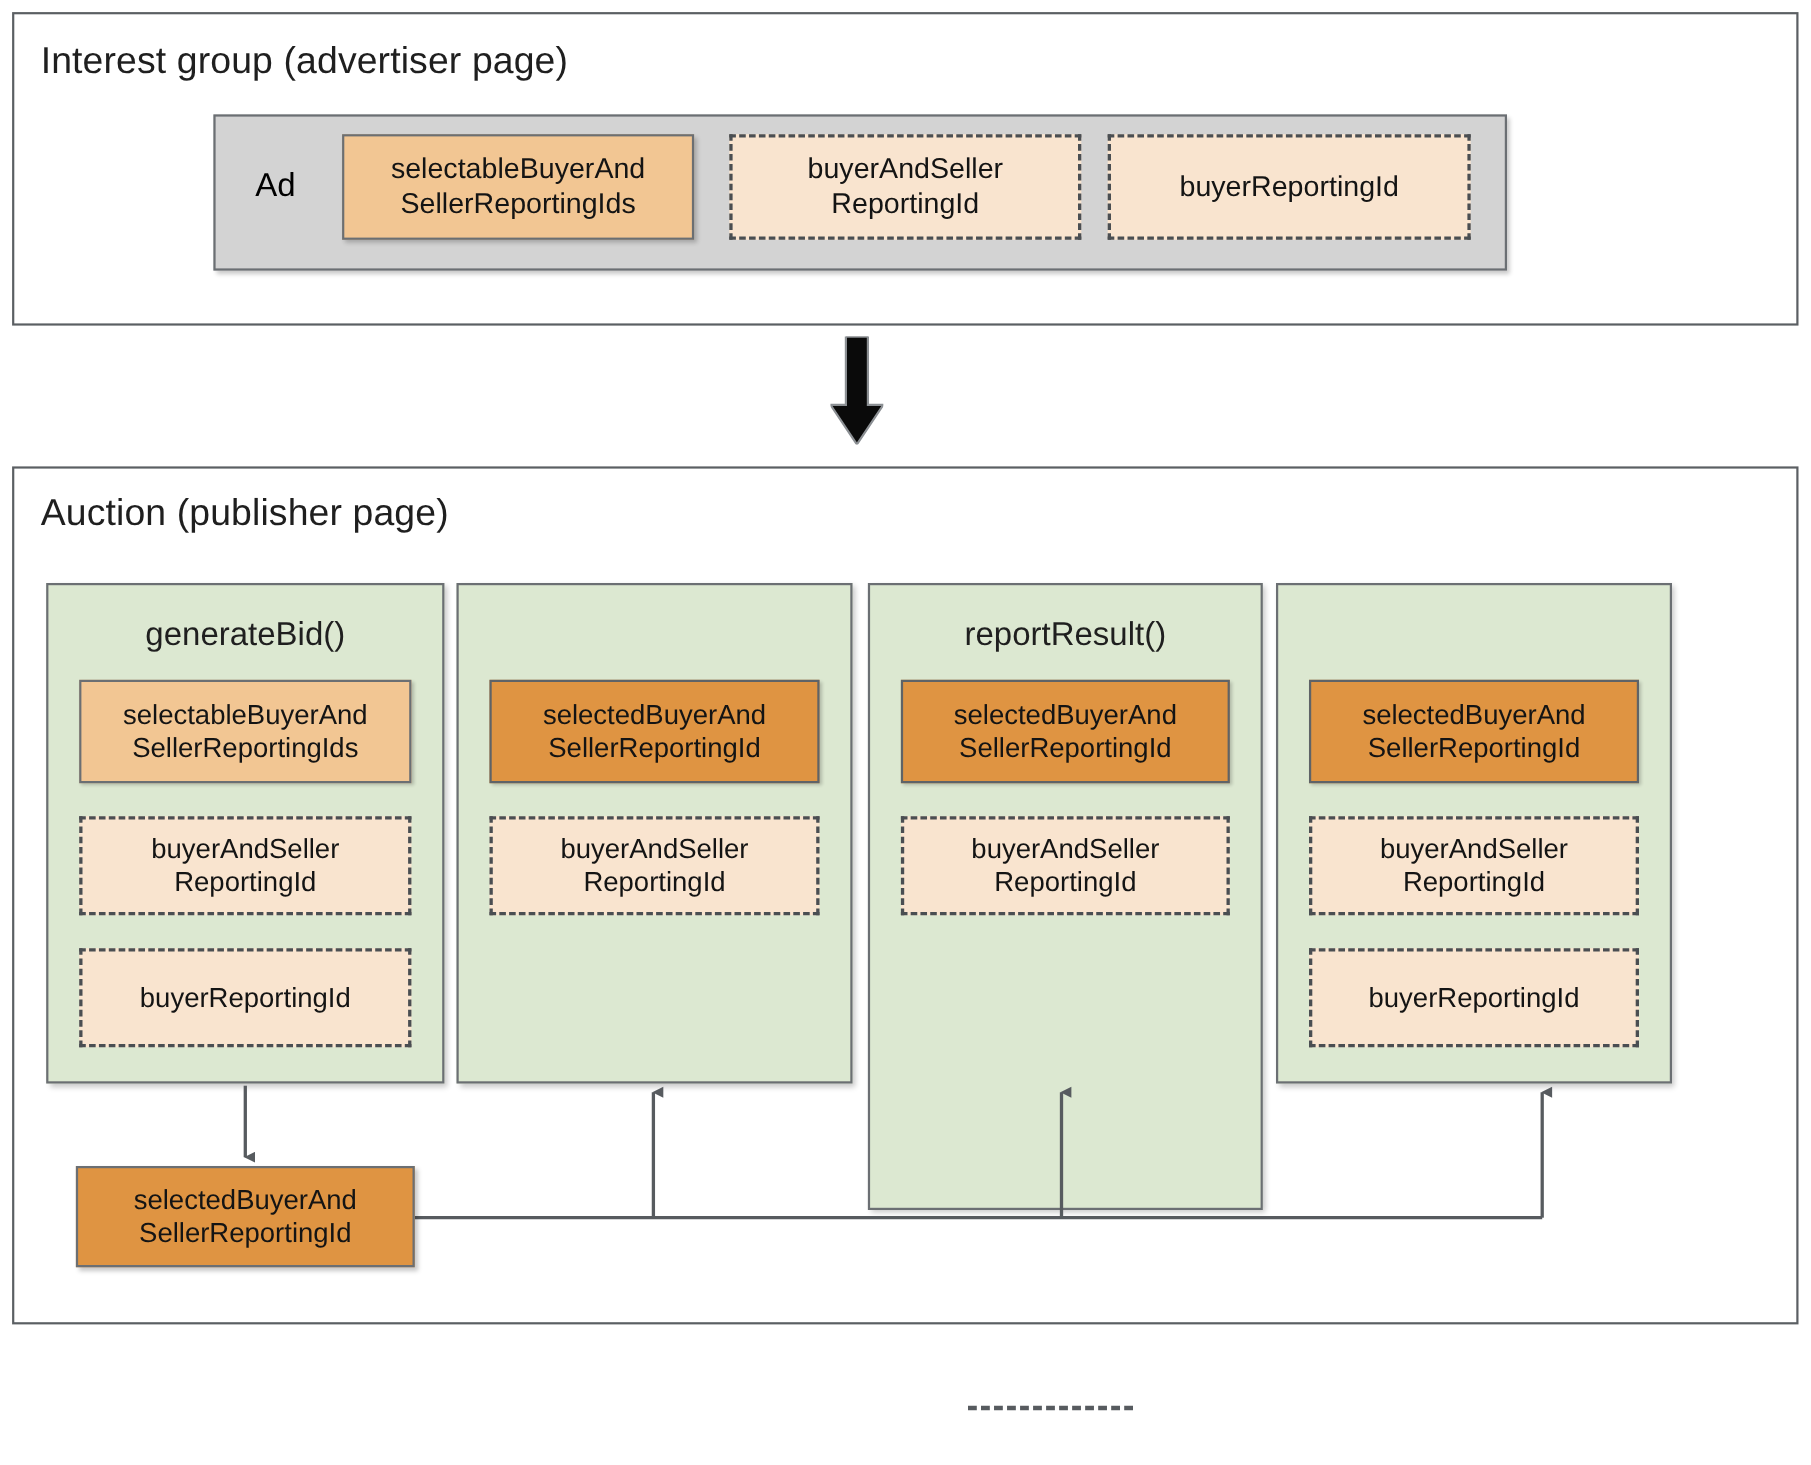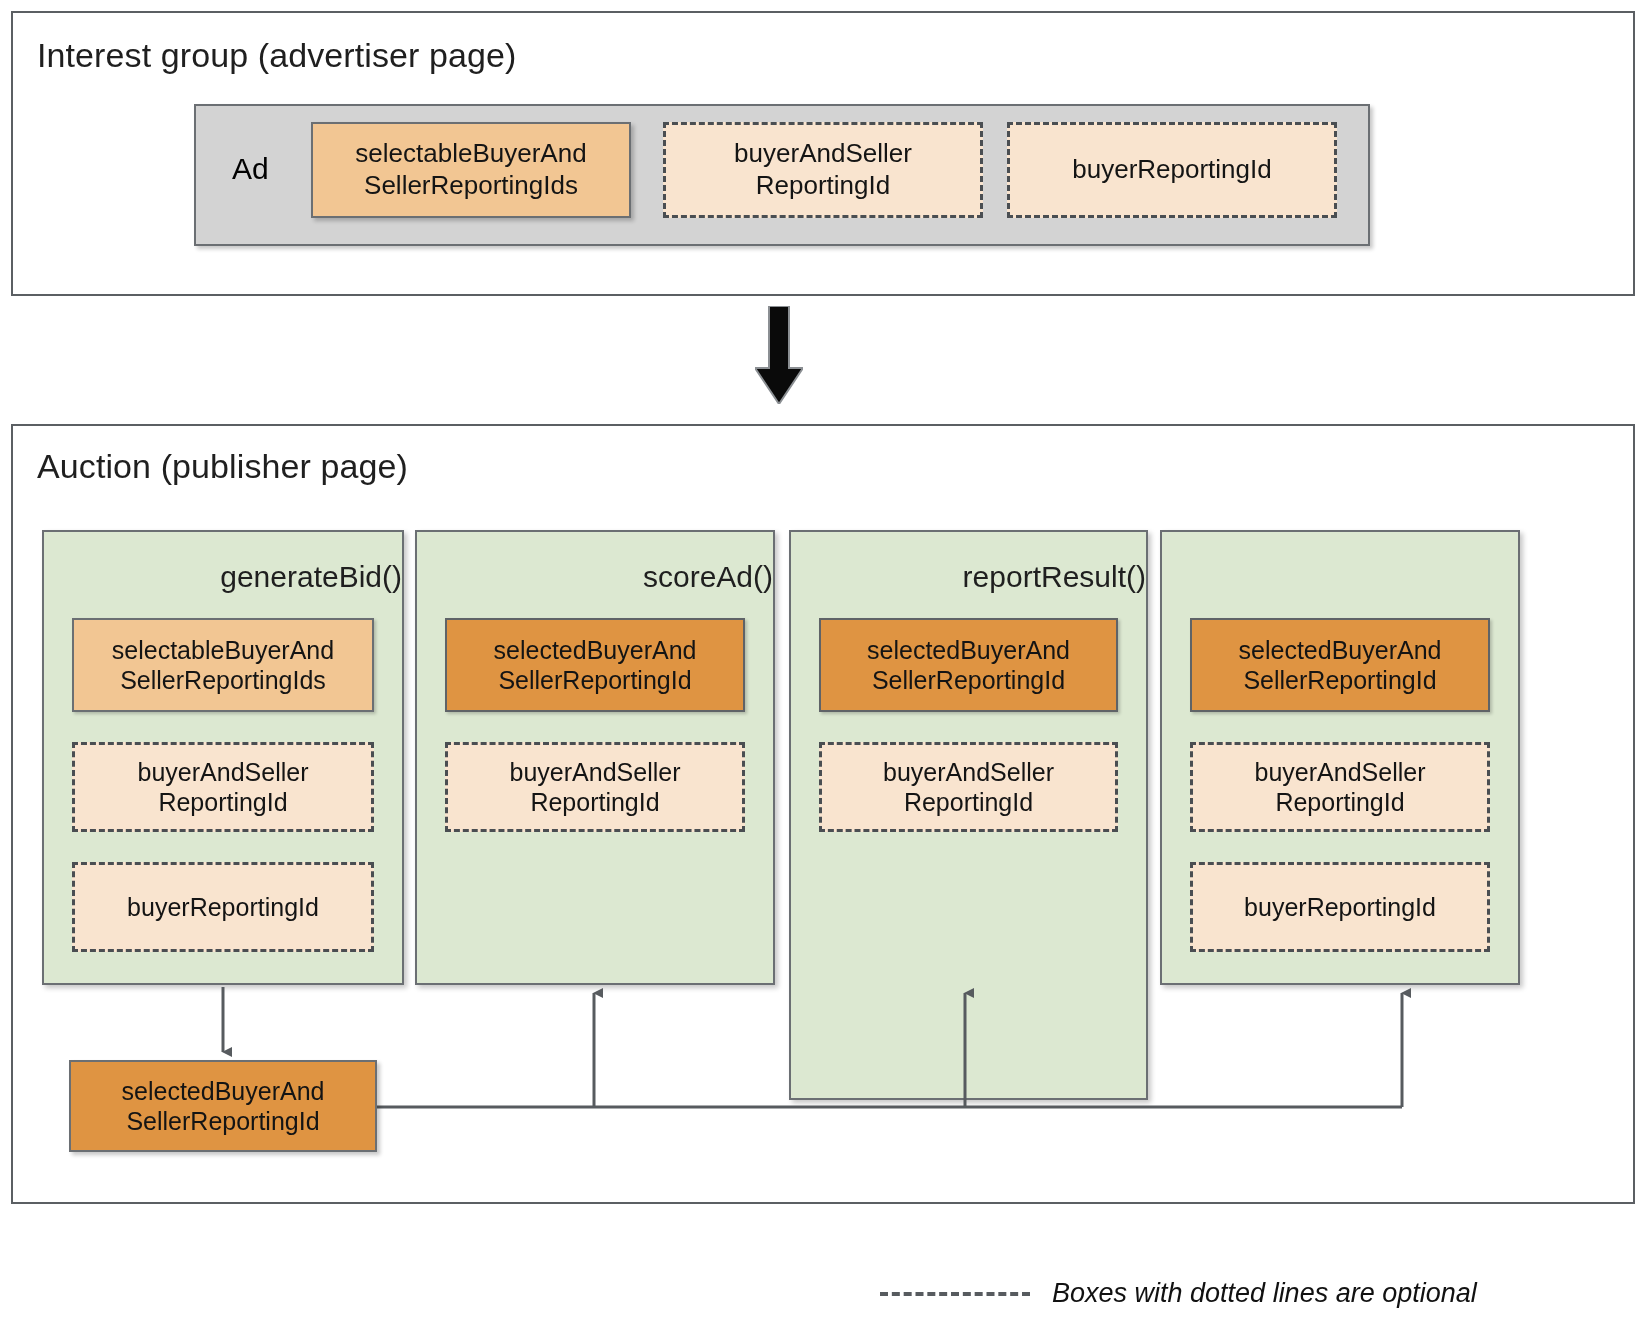--- a/index.html
+++ b/index.html
@@ -97,21 +97,21 @@
     position: absolute;
     box-sizing: border-box;
     background: #dce8d1;
     border: 2px solid #6b6f73;
     box-shadow: 3px 3px 5px rgba(0,0,0,0.22);
   }
   .fn-title {
     position: absolute;
     left: 0; right: 0;
     top: 28px;
-    text-align: right;
+    text-align: center;
     font-size: 30px;
     color: #1f1f1f;
   }
   #col1 { left: 42px;   top: 530px; width: 362px; height: 455px; }
   #col2 { left: 415px;  top: 530px; width: 360px; height: 455px; }
   #col3 { left: 789px;  top: 530px; width: 359px; height: 570px; }
   #col4 { left: 1160px; top: 530px; width: 360px; height: 455px; }
 
   .chip {
     position: absolute;
@@ -202,21 +202,20 @@
   <div class="section-title" id="auc-title">Auction (publisher page)</div>
 
   <div class="fn-panel" id="col1">
     <div class="fn-title">generateBid()</div>
     <div class="chip chip-selectable row-a">selectableBuyerAnd<br>SellerReportingIds</div>
     <div class="chip chip-optional row-b">buyerAndSeller<br>ReportingId</div>
     <div class="chip chip-optional row-c">buyerReportingId</div>
   </div>
 
   <div class="fn-panel" id="col2">
-    <div class="fn-title">scoreAd()</div>
     <div class="chip chip-selected row-a">selectedBuyerAnd<br>SellerReportingId</div>
     <div class="chip chip-optional row-b">buyerAndSeller<br>ReportingId</div>
   </div>
 
   <div class="fn-panel" id="col3">
     <div class="fn-title">reportResult()</div>
     <div class="chip chip-selected row-a">selectedBuyerAnd<br>SellerReportingId</div>
     <div class="chip chip-optional row-b">buyerAndSeller<br>ReportingId</div>
   </div>
 
@@ -244,16 +243,15 @@
 
     <path d="M 965 1107 L 965 993" stroke="#575b5f" stroke-width="3" fill="none" marker-end="url(#arrow-up)"></path>
 
     <path d="M 1402 1107 L 1402 993" stroke="#575b5f" stroke-width="3" fill="none" marker-end="url(#arrow-up)"></path>
   </svg>
 
   <div class="box solid-box" id="result-box">selectedBuyerAnd<br>SellerReportingId</div>
 
   <div id="legend">
     <div id="legend-dash"></div>
-    <div id="legend-text">Boxes with dotted lines are optional</div>
   </div>
 
 </div>
 
 </body></html>

